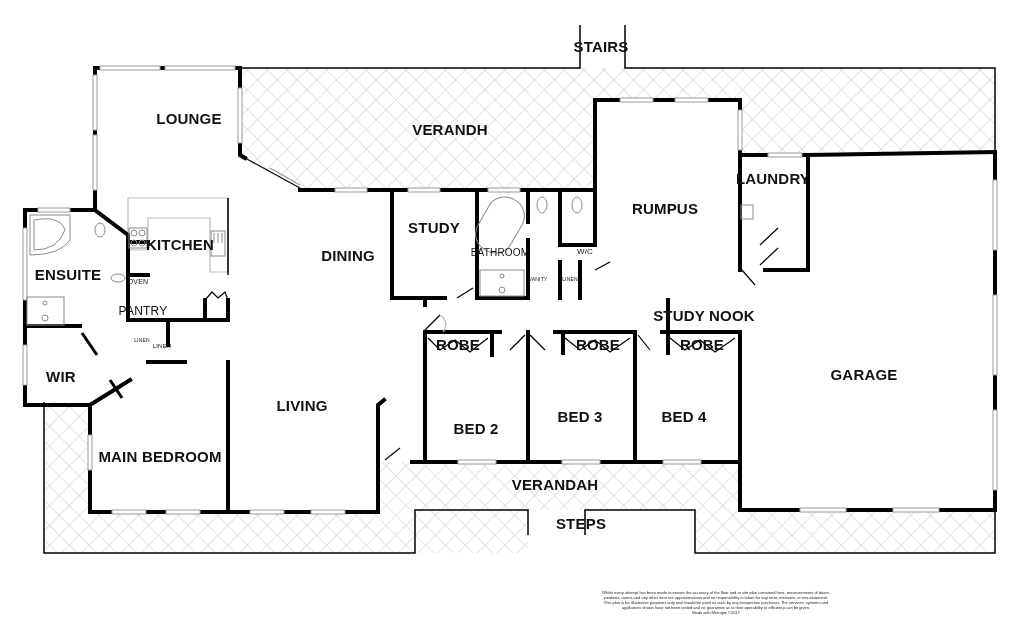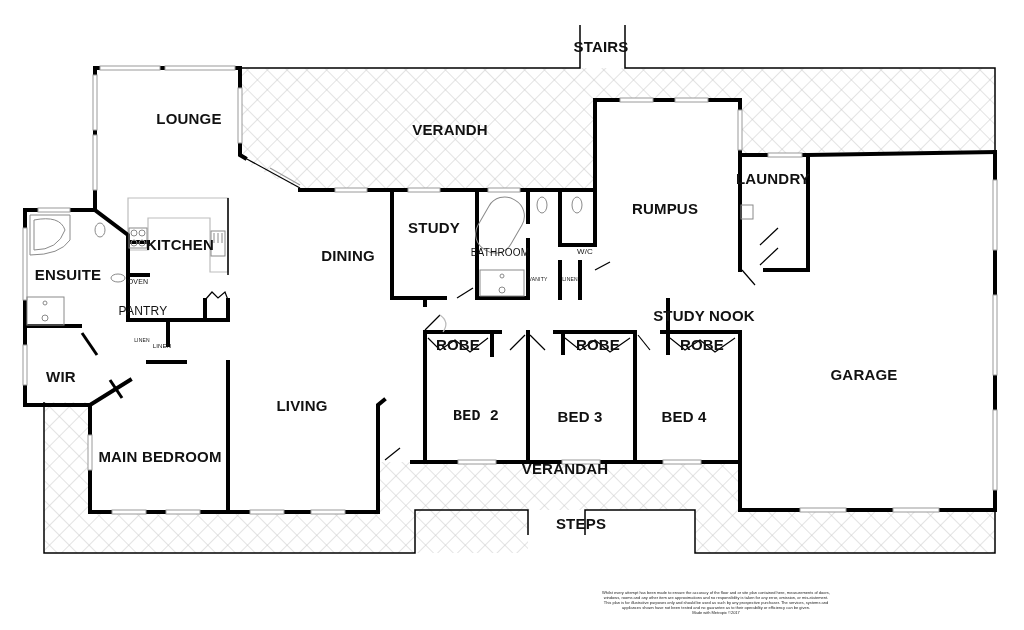--- a/index.html
+++ b/index.html
@@ -203,23 +203,23 @@
 <div class="label small" style="left:143px;top:311px;font-size:12px;">PANTRY</div>
 <div class="label tiny" style="left:142px;top:340px;">LINEN</div>
 <div class="label tiny" style="left:162px;top:346px;font-size:6px;">LINEN</div>
 <div class="label" style="left:61px;top:376px;text-align:right;">WIR</div>
 <div class="label" style="left:160px;top:456px;">MAIN BEDROOM</div>
 <div class="label" style="left:302px;top:405px;">LIVING</div>
 <div class="label" style="left:704px;top:315px;">STUDY NOOK</div>
 <div class="label" style="left:458px;top:344px;">ROBE</div>
 <div class="label" style="left:598px;top:344px;">ROBE</div>
 <div class="label" style="left:702px;top:344px;">ROBE</div>
-<div class="label" style="left:476px;top:416px;font-family:Liberation Mono, monospace;">BED 2</div>
+<div class="label" style="left:476px;top:428px;">BED 2</div>
 <div class="label" style="left:580px;top:416px;">BED 3</div>
 <div class="label" style="left:684px;top:416px;">BED 4</div>
 <div class="label" style="left:864px;top:374px;">GARAGE</div>
-<div class="label" style="left:555px;top:468px;margin-left:10px;">VERANDAH</div>
+<div class="label" style="left:555px;top:484px;">VERANDAH</div>
 <div class="label" style="left:556px;top:523px;margin-left:25px;">STEPS</div>
 
 <div class="disclaimer">
   <div>Whilst every attempt has been made to ensure the accuracy of the floor and or site plan contained here, measurements of doors, windows, rooms and any other item are approximations and no responsibility is taken for any error, omission, or mis-statement. This plan is for illustrative purposes only and should be used as such by any prospective purchaser. The services, systems and appliances shown have not been tested and no guarantee as to their operability or efficiency can be given.</div>
   <div>Made with Metropix ©2017</div>
 </div>
 
 </body></html>

